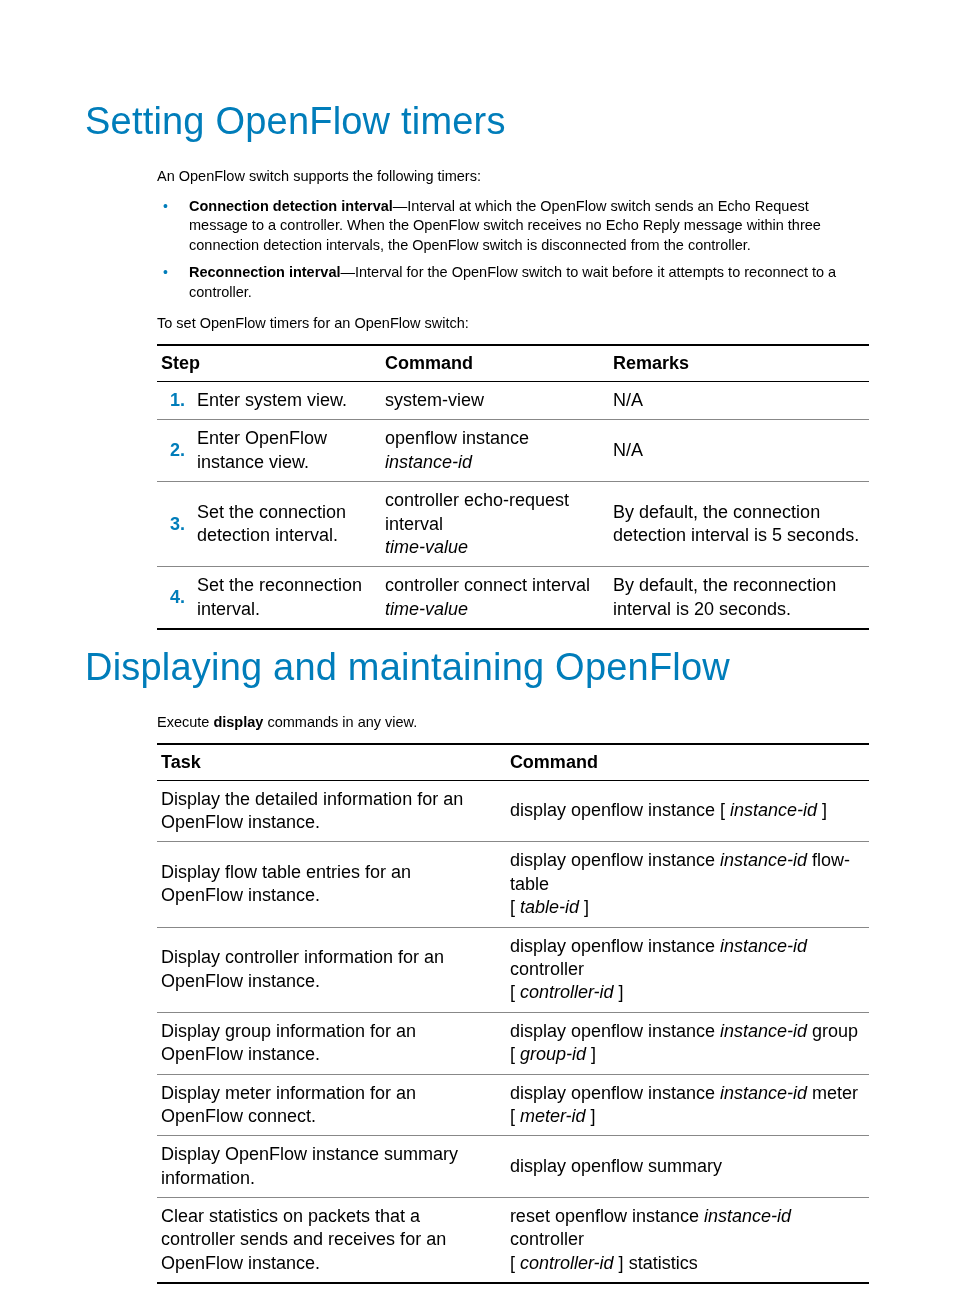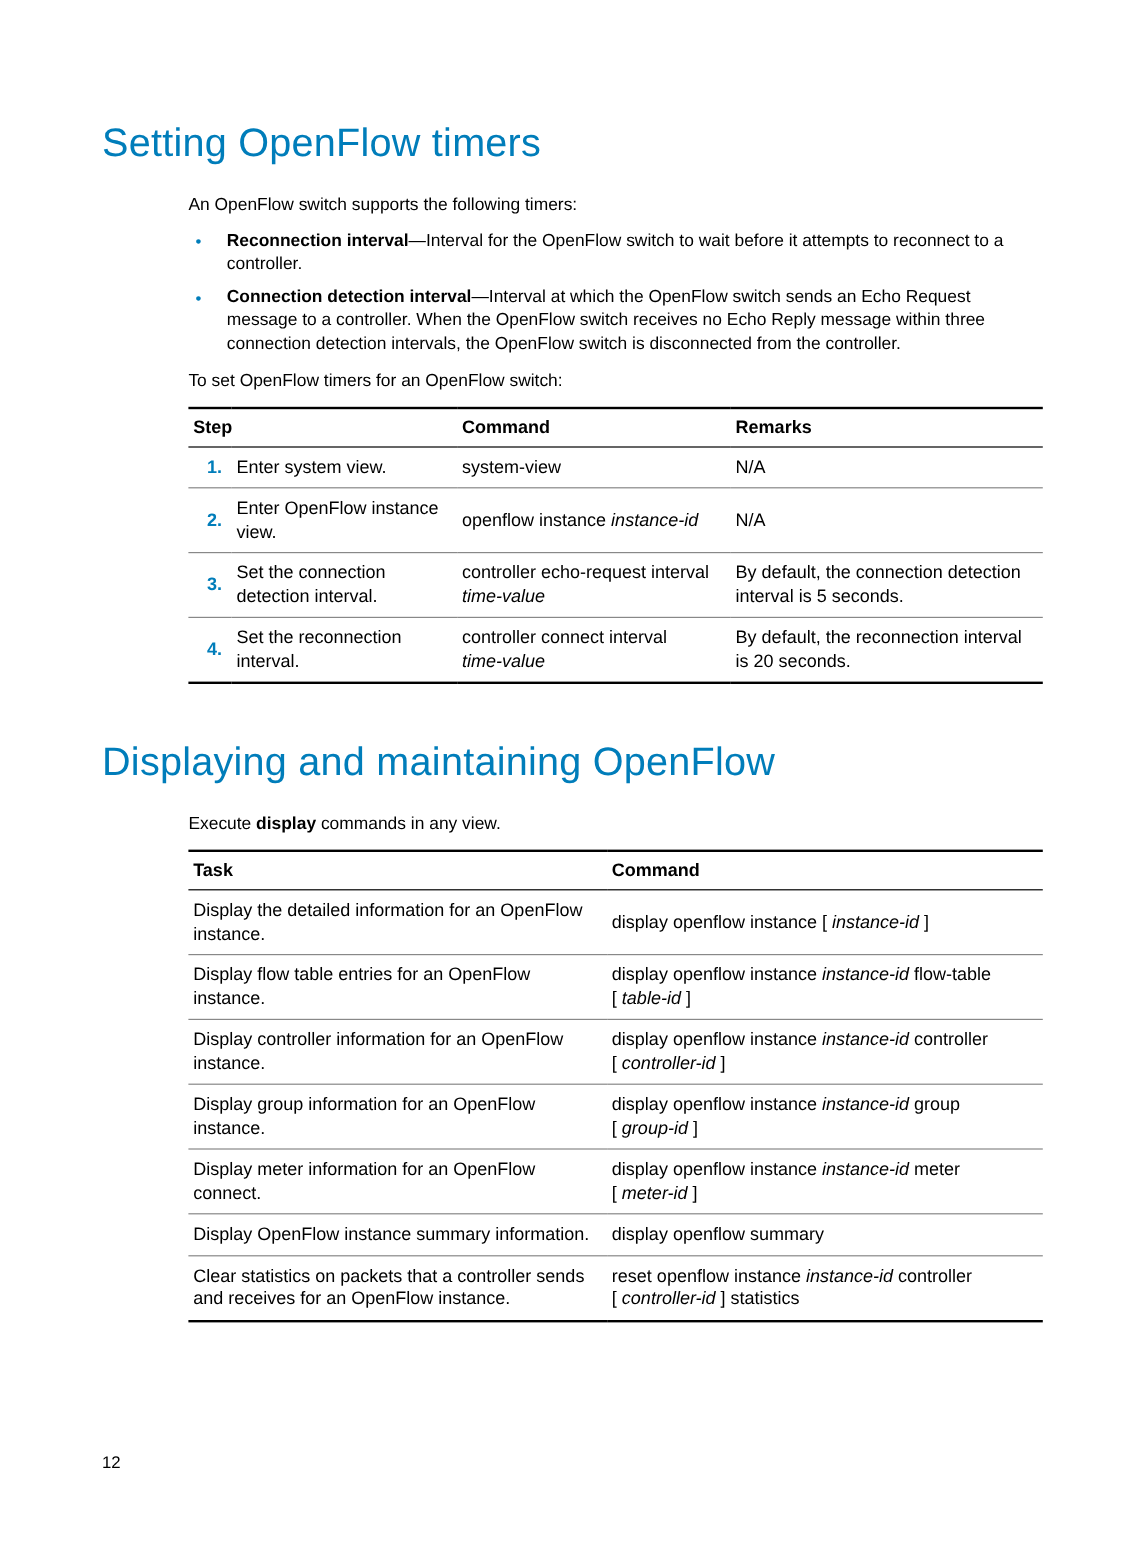--- a/index.html
+++ b/index.html
@@ -11,21 +11,21 @@
     color: #000;
   }
   .page {
     padding: 100px 85px 60px 85px;
     box-sizing: border-box;
   }
   h1 {
     font-family: Arial, Helvetica, sans-serif;
     font-weight: 400;
     color: #007dba;
-    font-size: 33px;
+    font-size: 38px;
     margin: 0 0 24px 0;
     letter-spacing: 0.2px;
   }
   .body-text {
     font-size: 14.5px;
     line-height: 1.35;
     margin: 0 0 10px 0;
   }
   .indent {
     margin-left: 72px;
@@ -49,22 +49,22 @@
     top: 0;
     color: #007dba;
     font-size: 14px;
   }
   .bold {
     font-weight: 700;
   }
   table.steps, table.tasks {
     width: 100%;
     border-collapse: collapse;
-    margin: 4px 0 46px 0;
-    font-size: 15px;
+    margin: 4px 0 16px 0;
+    font-size: 18px;
   }
   table.steps {
     margin-left: 72px;
     width: calc(100% - 72px);
   }
   table.tasks {
     margin-left: 72px;
     width: calc(100% - 72px);
   }
   table.steps thead tr, table.tasks thead tr {
@@ -108,22 +108,22 @@
 </head>
 <body>
 
 <div class="page">
 
   <h1>Setting OpenFlow timers</h1>
 
   <p class="body-text indent">An OpenFlow switch supports the following timers:</p>
 
   <ul class="bullets" id="bullets1">
+      <li><span class="bold">Connection detection interval</span>—Interval at which the OpenFlow switch sends an Echo Request message to a controller. When the OpenFlow switch receives no Echo Reply message within three connection detection intervals, the OpenFlow switch is disconnected from the controller.</li>
       <li><span class="bold">Reconnection interval</span>—Interval for the OpenFlow switch to wait before it attempts to reconnect to a controller.</li>
-      <li><span class="bold">Connection detection interval</span>—Interval at which the OpenFlow switch sends an Echo Request message to a controller. When the OpenFlow switch receives no Echo Reply message within three connection detection intervals, the OpenFlow switch is disconnected from the controller.</li>
     </ul>
 
   <p class="body-text indent">To set OpenFlow timers for an OpenFlow switch:</p>
 
   <table class="steps">
     <colgroup>
         <col style="width:36px">
         <col style="width:188px">
         <col style="width:228px">
         <col>

